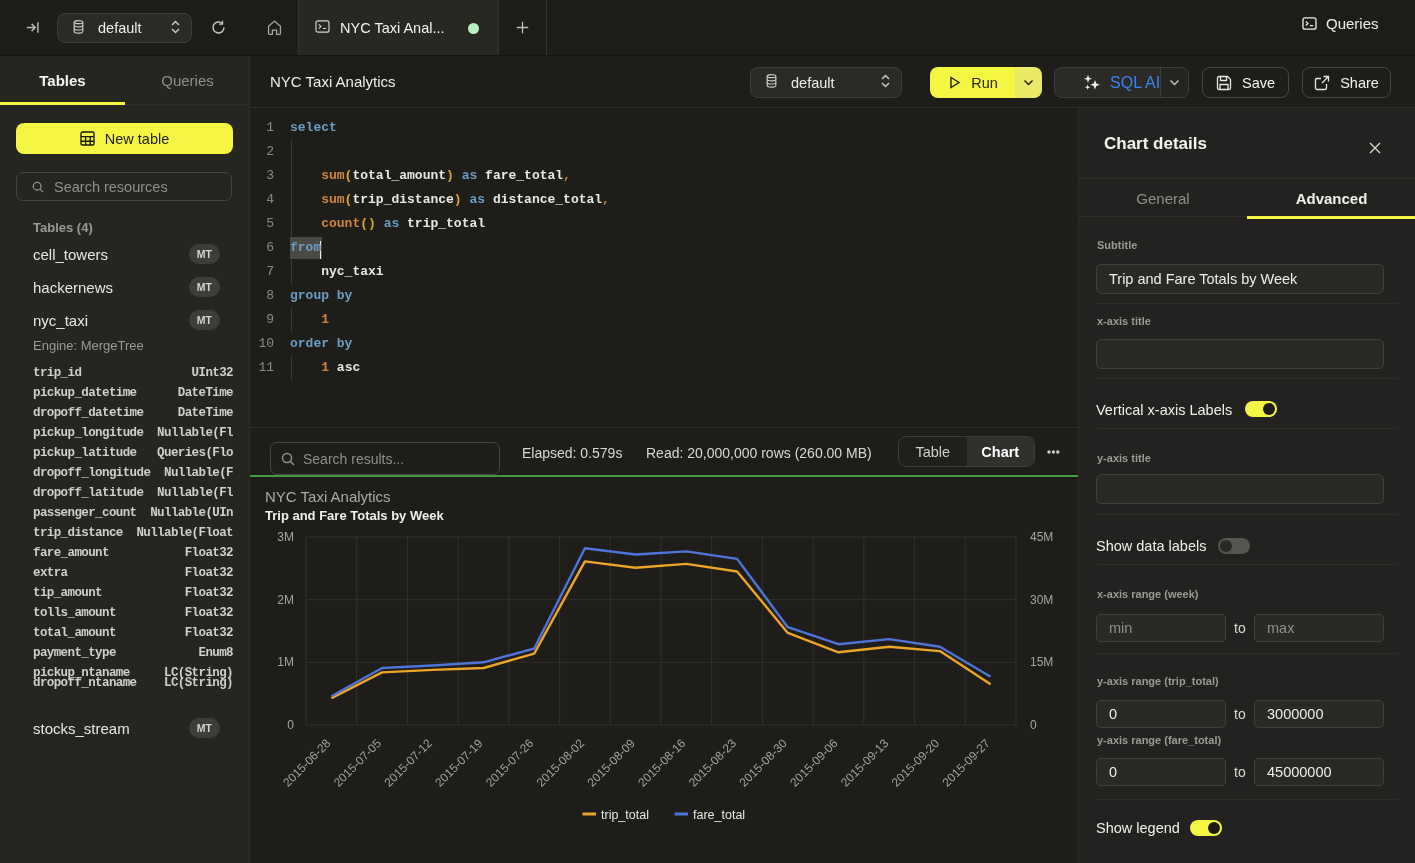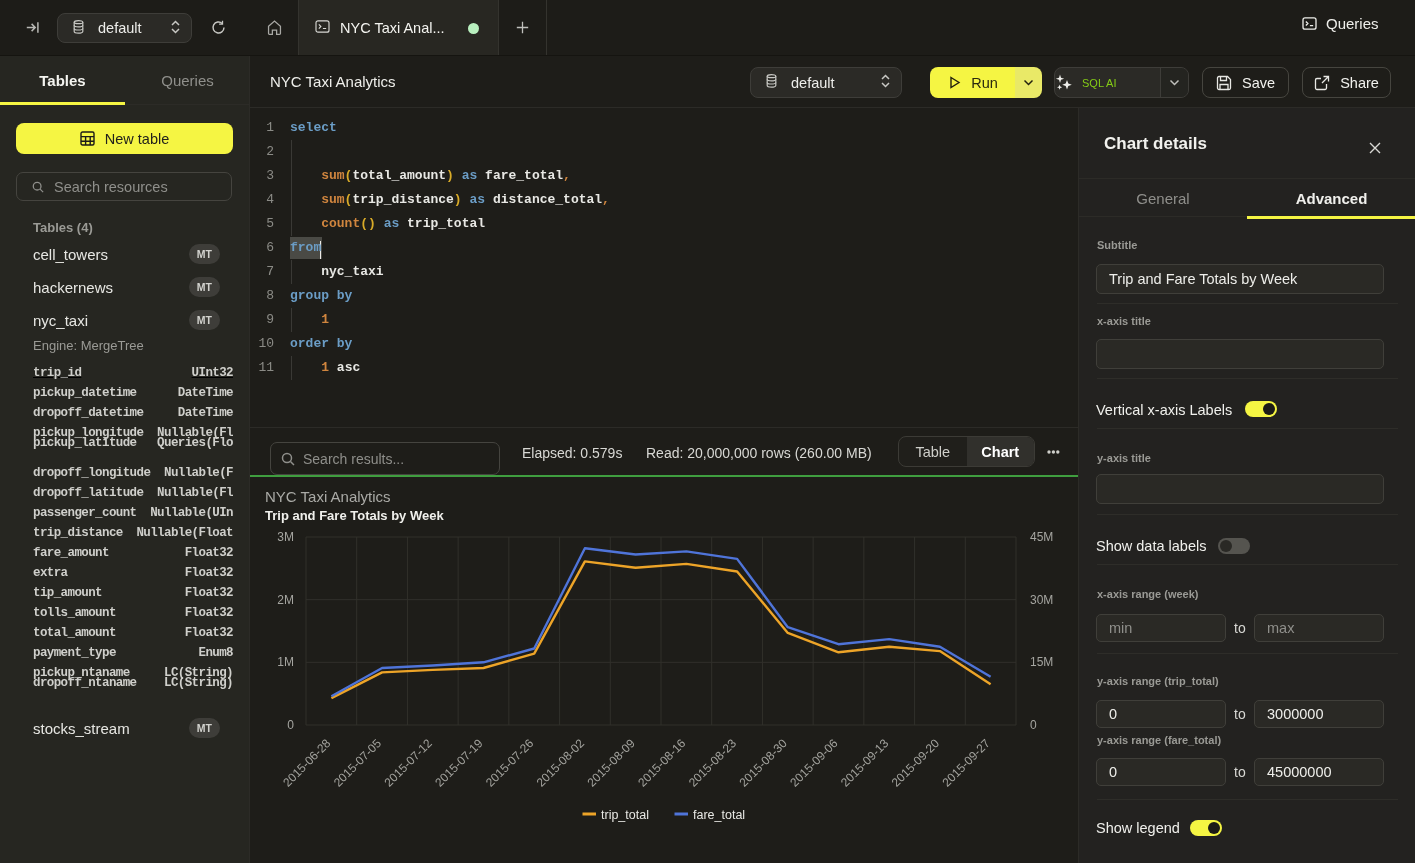--- a/index.html
+++ b/index.html
@@ -40,21 +40,21 @@
 .colrow .ct { color:#cfcfcb; font-weight:700;}
 
 
 #mainhdr { left:250px; top:56px; width:1165px; height:52px; border-bottom:1px solid #2c2b27; background:#1e1d19;}
 #mh-title { left:270px; top:73px; color:#eeeeea; font-size:15px; }
 #dbsel2 { left:750px; top:67px; width:152px; height:31px; }
 #runbtn { left:930px; top:67px; width:112px; height:31px; border-radius:8px; overflow:hidden; display:flex; }
 #runmain { width:85px; height:31px; background:#f5f543; display:flex; align-items:center; justify-content:center; gap:9px; color:#2a290f; font-size:14.5px; }
 #runchev { width:27px; height:31px; background:#e9e967; display:flex; align-items:center; justify-content:center; color:#23220f; }
 #sqlai { left:1054px; top:67px; width:135px; height:31px; background:#2b2a26; border:1px solid #3e3d39; border-radius:8px; display:flex; overflow:hidden;}
-#sqlaimain { width:106px; display:flex; align-items:center; justify-content:flex-start; gap:10px; color:#84cc16; font-size:11px; }
+#sqlaimain { width:106px; display:flex; align-items:center; justify-content:flex-end; gap:10px; color:#3b82f6; font-size:16px; }
 #sqlaichev { width:28px; display:flex; align-items:center; justify-content:center; color:#c0c0bc; border-left:1px solid #3e3d39; background:#242420;}
 .obtn { background:transparent; border:1px solid #46453f; border-radius:8px; display:flex; align-items:center; justify-content:center; gap:10px; color:#f2f2ee; font-size:14.5px; }
 #savebtn { left:1202px; top:67px; width:87px; height:31px; }
 #sharebtn { left:1302px; top:67px; width:89px; height:31px; }
 
 
 #editor { left:250px; top:108px; width:828px; height:319px; background:#1e1d19; font-family:"Liberation Mono", monospace; font-size:13px; font-weight:700; }
 .cline { position:absolute; height:24px; line-height:24px; white-space:pre; }
 .lnum { position:absolute; width:24px; text-align:right; color:#8b8b86; font-weight:400; height:24px; line-height:24px; font-size:13px;}
 .kw { color:#6b9dc6; } .fn { color:#d0853e; } .par { color:#d9ab28; } .id { color:#e8e8e4; } .num { color:#d0853e; } .comma { color:#d0853e; }
@@ -160,37 +160,37 @@
     </div>
   <div class="sbrow abs" style="top:276px;">
       <span class="sbname">hackernews</span>
       <span class="mt">MT</span>
     </div>
   <div class="sbrow abs" style="top:309px;">
       <span class="sbname">nyc_taxi</span>
       <span class="mt">MT</span>
     </div>
   <div class="sbsub abs" style="top:338px;">Engine: MergeTree</div>
-  <div class="colrow" style="top:366px;text-decoration:underline;">
+  <div class="colrow" style="top:366px;">
       <span class="cn">trip_id</span>
       <span class="ct">UInt32</span>
     </div>
   <div class="colrow" style="top:386px;">
       <span class="cn">pickup_datetime</span>
       <span class="ct">DateTime</span>
     </div>
   <div class="colrow" style="top:406px;">
       <span class="cn">dropoff_datetime</span>
       <span class="ct">DateTime</span>
     </div>
   <div class="colrow" style="top:426px;">
       <span class="cn">pickup_longitude</span>
       <span class="ct">Nullable(Fl</span>
     </div>
-  <div class="colrow" style="top:436px;">
+  <div class="colrow" style="top:446px;">
       <span class="cn">pickup_latitude</span>
       <span class="ct">Queries(Flo</span>
     </div>
   <div class="colrow" style="top:466px;">
       <span class="cn">dropoff_longitude</span>
       <span class="ct">Nullable(F</span>
     </div>
   <div class="colrow" style="top:486px;">
       <span class="cn">dropoff_latitude</span>
       <span class="ct">Nullable(Fl</span>

